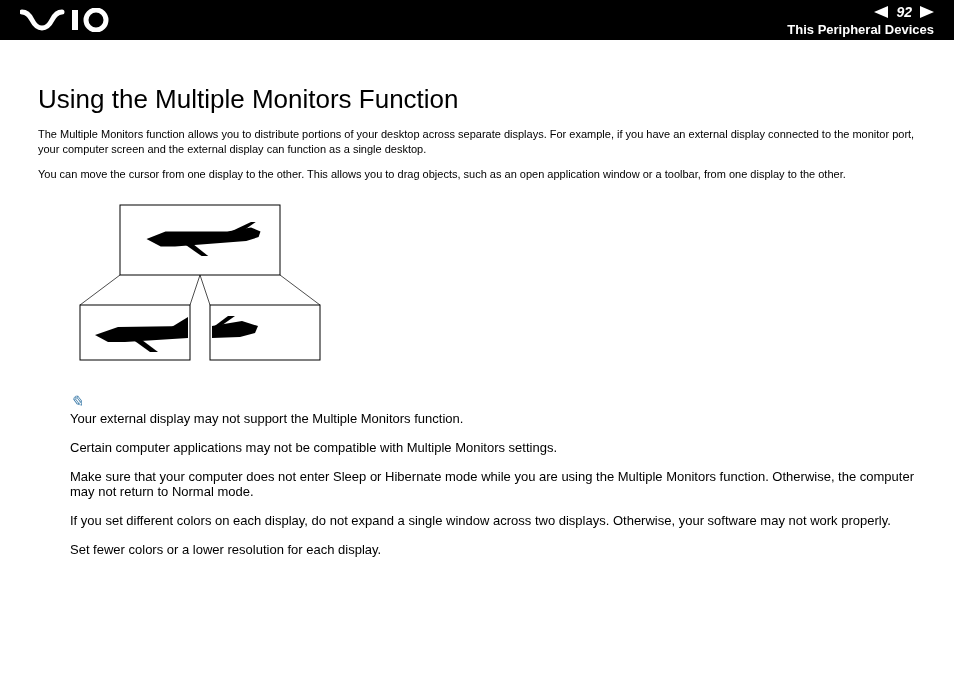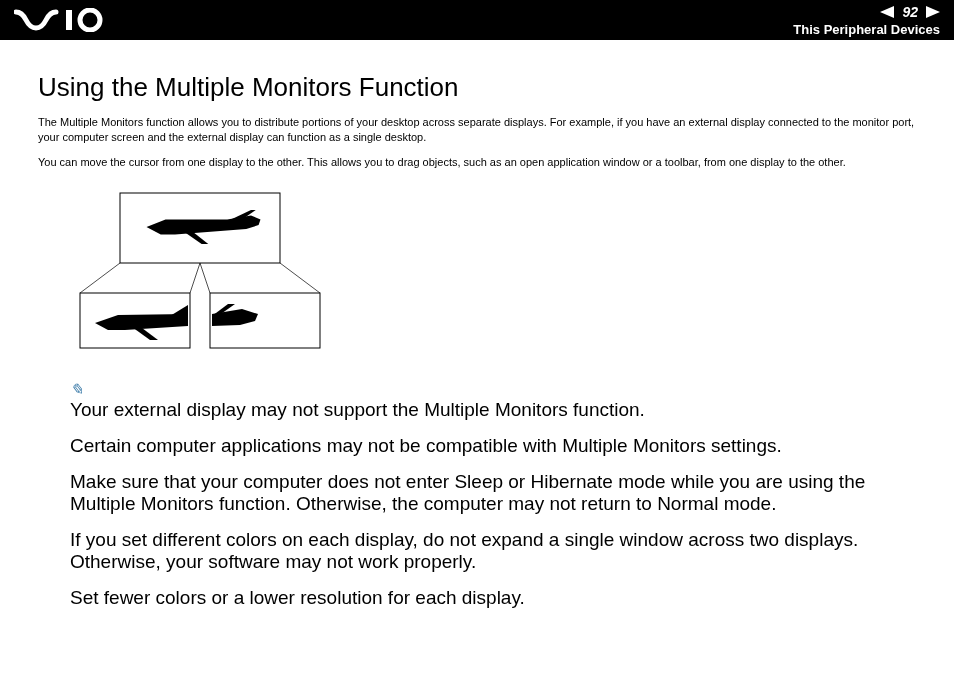--- a/index.html
+++ b/index.html
@@ -13,21 +13,21 @@
       font-family: Arial, Helvetica, sans-serif;
       background: #fff;
       position: relative;
     }
     .header {
       background: #000;
       height: 40px;
       display: flex;
       justify-content: space-between;
       align-items: center;
-      padding: 0 14px;
+      padding: 0 20px;
     }
     .logo {
       display: flex;
       align-items: center;
     }
     .header-right {
       text-align: right;
       color: #fff;
     }
     .page-nav {
@@ -55,21 +55,21 @@
       border-bottom: 6px solid transparent;
       border-left: 14px solid #fff;
       margin-left: 8px;
       cursor: pointer;
     }
     .section-name {
       font-size: 13px;
       font-weight: bold;
     }
     .content {
-      padding: 32px 38px 20px 38px;
+      padding: 44px 38px 20px 38px;
     }
     .title {
       font-size: 26px;
       font-weight: normal;
       margin-bottom: 12px;
     }
     .para {
       font-size: 11px;
       line-height: 1.35;
       margin-bottom: 10px;
@@ -78,21 +78,21 @@
       margin: 18px 0 18px 32px;
     }
     .note-icon {
       color: #3a7aa8;
       font-size: 16px;
       font-style: italic;
       margin-left: 32px;
     }
     .note-body {
       margin-left: 32px;
-      font-size: 19px;
+      font-size: 13px;
     }
     .note-body p {
       margin-bottom: 14px;
     }
   </style>
 </head>
 <body>
 
 <div class="header">
   <div class="logo">

